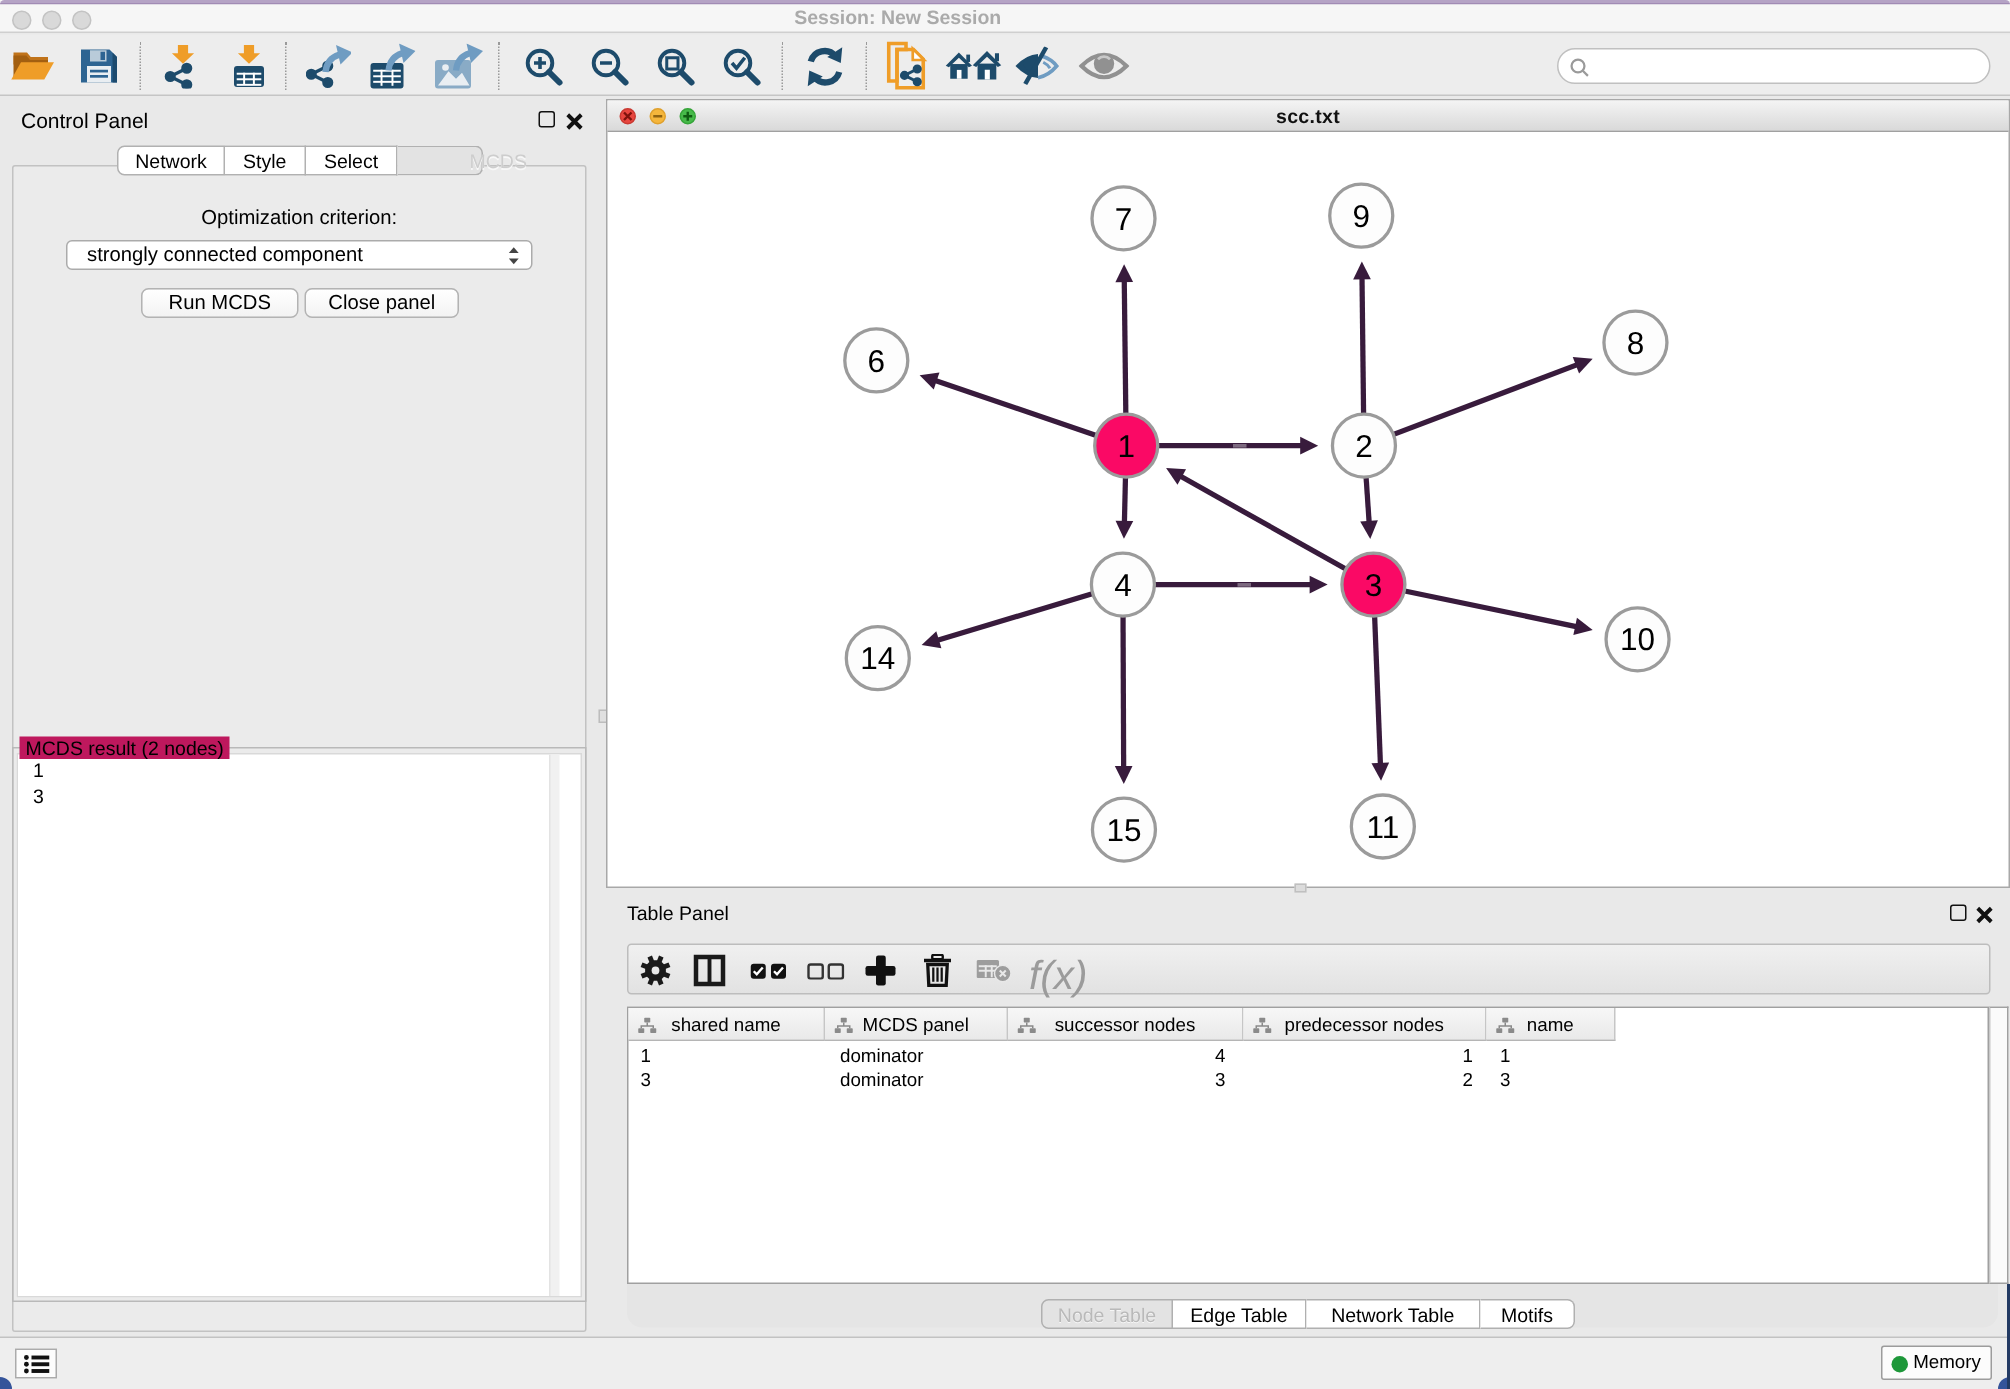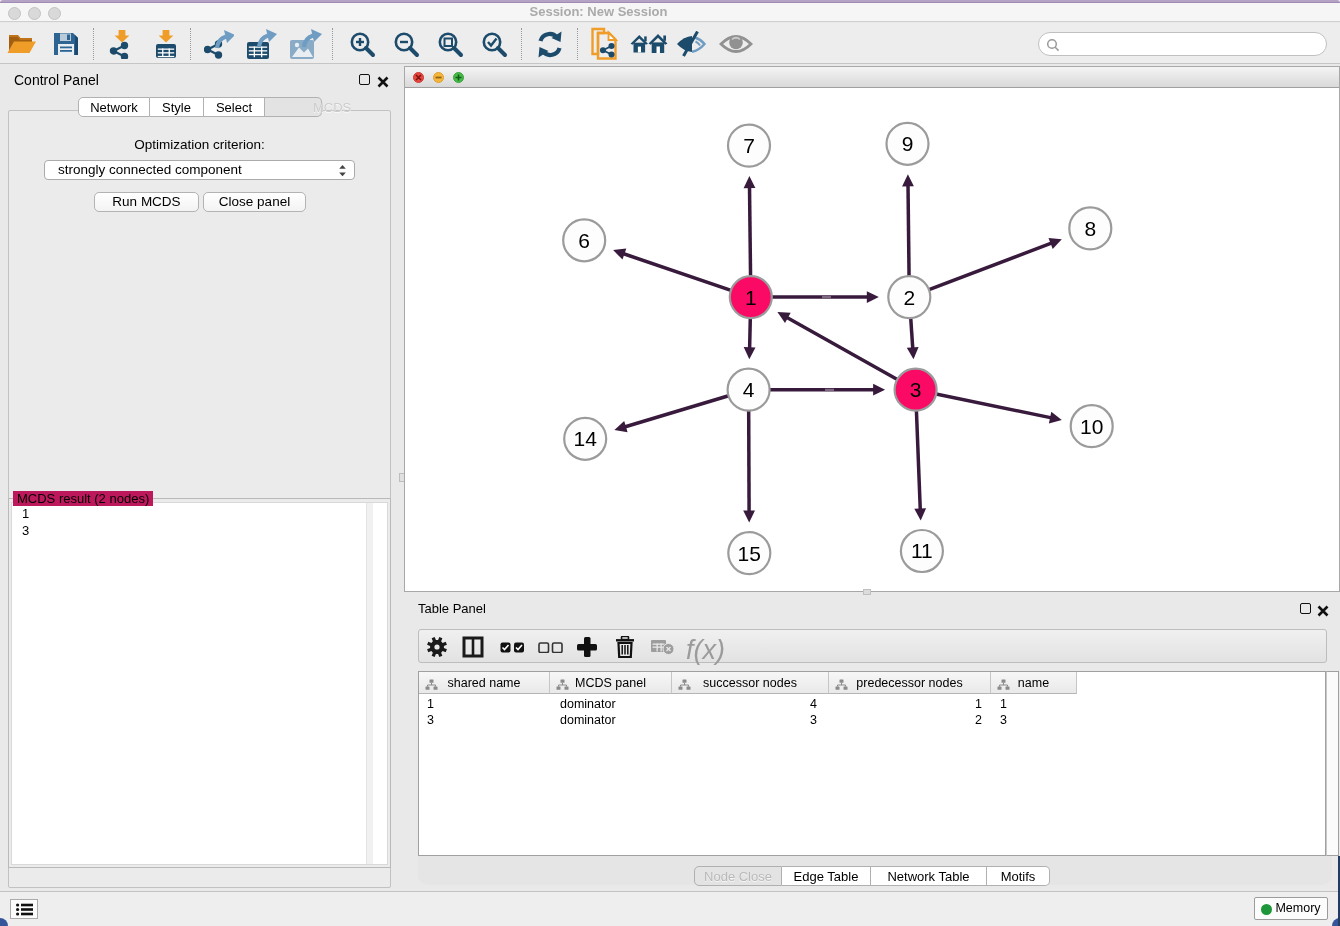--- a/index.html
+++ b/index.html
@@ -232,20 +232,21 @@
 <div id="nettitle" class="abs"></div>
 <div class="abs mac" style="left:8px;background:#e8463f;border:1px solid #c93a32;"><svg width="9" height="9" viewBox="0 0 9 9" style="margin-top:0px">
         <path d="M2 2 L7 7 M7 2 L2 7" stroke="#7e120c" stroke-width="1.6"></path>
       </svg></div>
 <div class="abs mac" style="left:28px;background:#f5b63c;border:1px solid #dfa02c;"><svg width="9" height="9" viewBox="0 0 9 9" style="margin-top:0px">
         <path d="M1.5 4.5 H7.5" stroke="#8f6312" stroke-width="1.8"></path>
       </svg></div>
 <div class="abs mac" style="left:48px;background:#47ba4a;border:1px solid #35a438;"><svg width="9" height="9" viewBox="0 0 9 9" style="margin-top:0px">
         <path d="M1.5 4.5 H7.5 M4.5 1.5 V7.5" stroke="#0f5c12" stroke-width="1.6"></path>
       </svg></div>
+<div id="netname" class="abs">scc.txt</div>
 </div>
 <svg id="graph" width="934" height="501" viewBox="0 0 934 501" style="position:absolute;left:405px;top:88px;font-family:'Liberation Sans',sans-serif;">
 <line x1="345.8" y1="209.1" x2="344.5" y2="98.6" stroke="#381b3c" stroke-width="3.5"></line>
 <polygon points="344.4,88.1 350.4,100.0 338.6,100.2" fill="#381b3c"></polygon>
 <line x1="345.8" y1="209.1" x2="218.0" y2="165.5" stroke="#381b3c" stroke-width="3.5"></line>
 <polygon points="208.1,162.1 221.3,160.4 217.5,171.6" fill="#381b3c"></polygon>
 <line x1="345.8" y1="209.1" x2="463.3" y2="209.1" stroke="#381b3c" stroke-width="3.5"></line>
 <polygon points="473.8,209.1 461.8,215.0 461.8,203.2" fill="#381b3c"></polygon>
 <line x1="345.8" y1="209.1" x2="344.6" y2="260.7" stroke="#381b3c" stroke-width="3.5"></line>
 <polygon points="344.3,271.2 338.7,259.1 350.5,259.4" fill="#381b3c"></polygon>
@@ -424,21 +425,21 @@
 <div class="abs cell" style="left:560px;top:696px;">dominator</div>
 <div class="abs cell" style="left:672px;top:696px;width:145px;text-align:right;">4</div>
 <div class="abs cell" style="left:829px;top:696px;width:153px;text-align:right;">1</div>
 <div class="abs cell" style="left:1000px;top:696px;">1</div>
 <div class="abs cell" style="left:427px;top:712px;">3</div>
 <div class="abs cell" style="left:560px;top:712px;">dominator</div>
 <div class="abs cell" style="left:672px;top:712px;width:145px;text-align:right;">3</div>
 <div class="abs cell" style="left:829px;top:712px;width:153px;text-align:right;">2</div>
 <div class="abs cell" style="left:1000px;top:712px;">3</div>
   </div>
-<div class="abs btab" style="left:694px;width:88px;border-left:1px solid #b0b0b0;border-radius:5px 0 0 5px;background:#e3e3e3;color:#b9b9b9;text-shadow:0 1px 0 #f6f6f6;">Node Close</div>
+<div class="abs btab" style="left:694px;width:88px;border-left:1px solid #b0b0b0;border-radius:5px 0 0 5px;background:#e3e3e3;color:#b9b9b9;text-shadow:0 1px 0 #f6f6f6;">Node Table</div>
 <div class="abs btab" style="left:782px;width:89px;">Edge Table</div>
 <div class="abs btab" style="left:871px;width:116px;">Network Table</div>
 <div class="abs btab" style="left:987px;width:63px;border-radius:0 5px 5px 0;">Motifs</div>
 
 <div id="status" class="abs"></div>
 <div id="lbtn" class="abs">
     <svg style="position:absolute;left:5px;top:3px;" width="17" height="13" viewBox="0 0 17 13">
       <g fill="#111">
         <circle cx="1.6" cy="2" r="1.6"></circle>
         <circle cx="1.6" cy="6.5" r="1.6"></circle>

